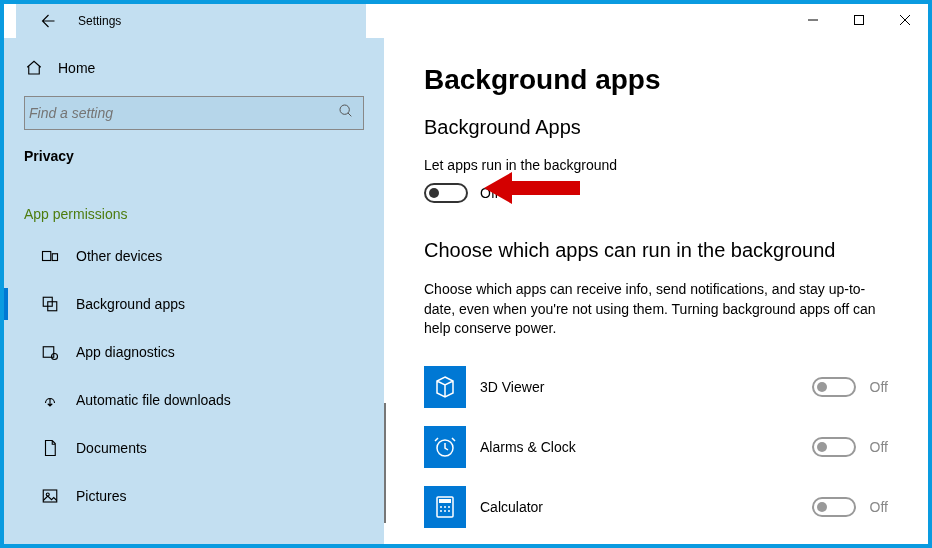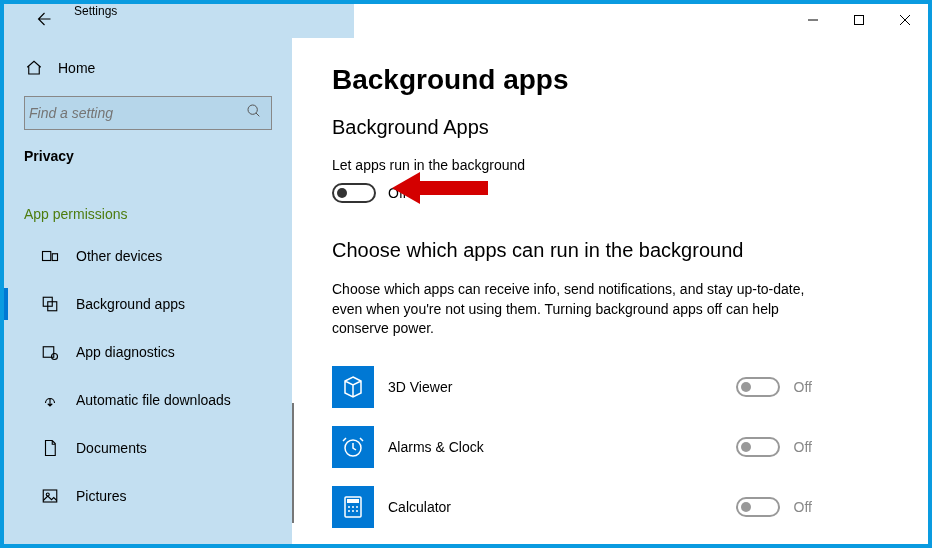--- a/index.html
+++ b/index.html
@@ -17,22 +17,23 @@
   }
   .titlebar {
     height: 34px;
     display: flex;
     align-items: stretch;
   }
   .titlebar-left {
     width: 350px;
     background: #c3dff1;
     display: flex;
-    padding-left: 8px;
+    align-items: center;
     gap: 16px;
+    margin-left: 12px;
   }
   .titlebar-right {
     flex: 1;
     background: #fff;
     display: flex;
     justify-content: flex-end;
   }
   .win-ctrl {
     width: 46px; height: 32px;
     display: flex; align-items: center; justify-content: center;
@@ -43,21 +44,21 @@
     display:flex; align-items:center; justify-content:center;
     margin-left: 16px;
   }
   .title-text { font-size: 12px; color: #000; }
   .body {
     flex: 1;
     display: flex;
     overflow: hidden;
   }
   .sidebar {
-    width: 288px;
+    width: 380px;
     background: #c3dff1;
     padding: 10px 0 0 0;
     display: flex;
     flex-direction: column;
     overflow: hidden;
   }
   .home-row {
     display: flex; align-items: center;
     height: 40px;
     padding: 0 20px;

